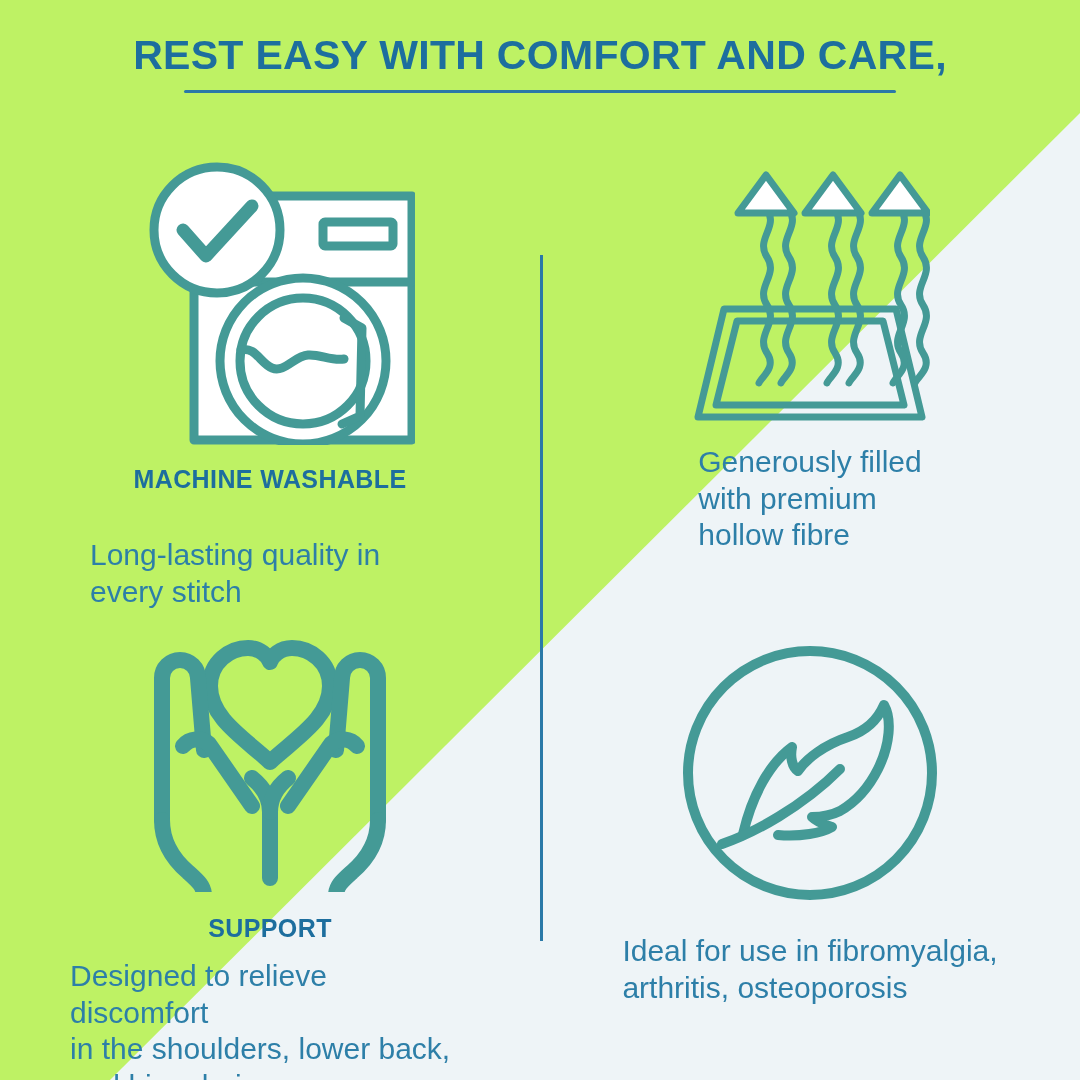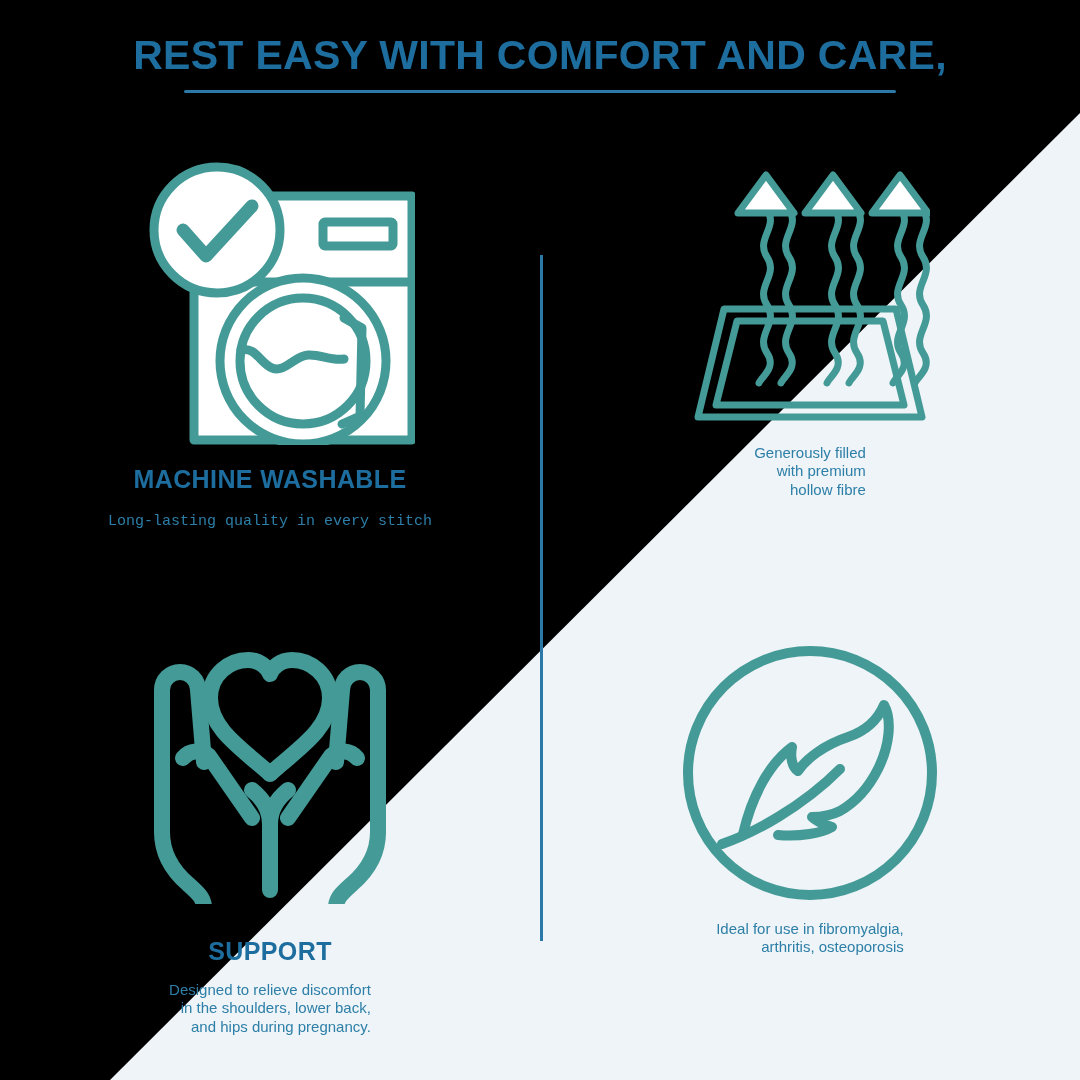--- a/index.html
+++ b/index.html
@@ -8,21 +8,21 @@
   html, body {
     width:1080px; height:1080px;
     background:#ffffff;
     font-family:"Liberation Sans", sans-serif;
     overflow:hidden;
   }
 
   #page {
     position:relative;
     width:1080px; height:1080px;
-    background:#000000;
+    background:#bef264;
     overflow:hidden;
   }
 
   
   .diagonal-wedge {
     position:absolute;
     left:0; top:0; width:1080px; height:1080px;
     background:#eef4f7;
     clip-path: polygon(110px 1080px, 1080px 113px, 1080px 1080px);
     z-index:0;
@@ -85,43 +85,43 @@
   .feature-title {
     color:#1d6e9e;
     font-weight:bold;
     font-size:25px;
     letter-spacing:0.4px;
     line-height:1.12;
     text-transform:uppercase;
   }
   .feature-desc {
     color:#2d7fa8;
-    font-size:15px;
+    font-size:30px;
     line-height:1.22;
-    text-align:right;
+    text-align:left;
     font-weight:normal;
     white-space:pre-line;
   }
 
   
   .cell-washable .icon-wrap { height:285px; }
   .cell-washable .feature-title { margin-top:20px; }
-  .cell-washable .feature-desc { margin-top:20px; max-width:360px;font-family:Liberation Mono, monospace; }
+  .cell-washable .feature-desc { margin-top:44px; max-width:360px; }
 
   .cell-allergic .icon-wrap { height:275px; }
   .cell-allergic .feature-title { margin-top:18px; }
   .cell-allergic .feature-desc { margin-top:9px; max-width:340px; }
 
   .cell-support .icon-wrap { height:285px; }
   .cell-support .feature-title { margin-top:22px; }
   .cell-support .feature-desc { margin-top:16px; max-width:400px; }
 
   .cell-light .icon-wrap { height:285px; }
   .cell-light .feature-title { margin-top:22px; }
-  .cell-light .feature-desc { margin-top:5px; max-width:400px; }
+  .cell-light .feature-desc { margin-top:18px; max-width:400px; }
 
   svg { display:block; }
 </style>
 </head>
 <body>
 
 <div id="page">
 
   <div class="diagonal-wedge"></div>
 

